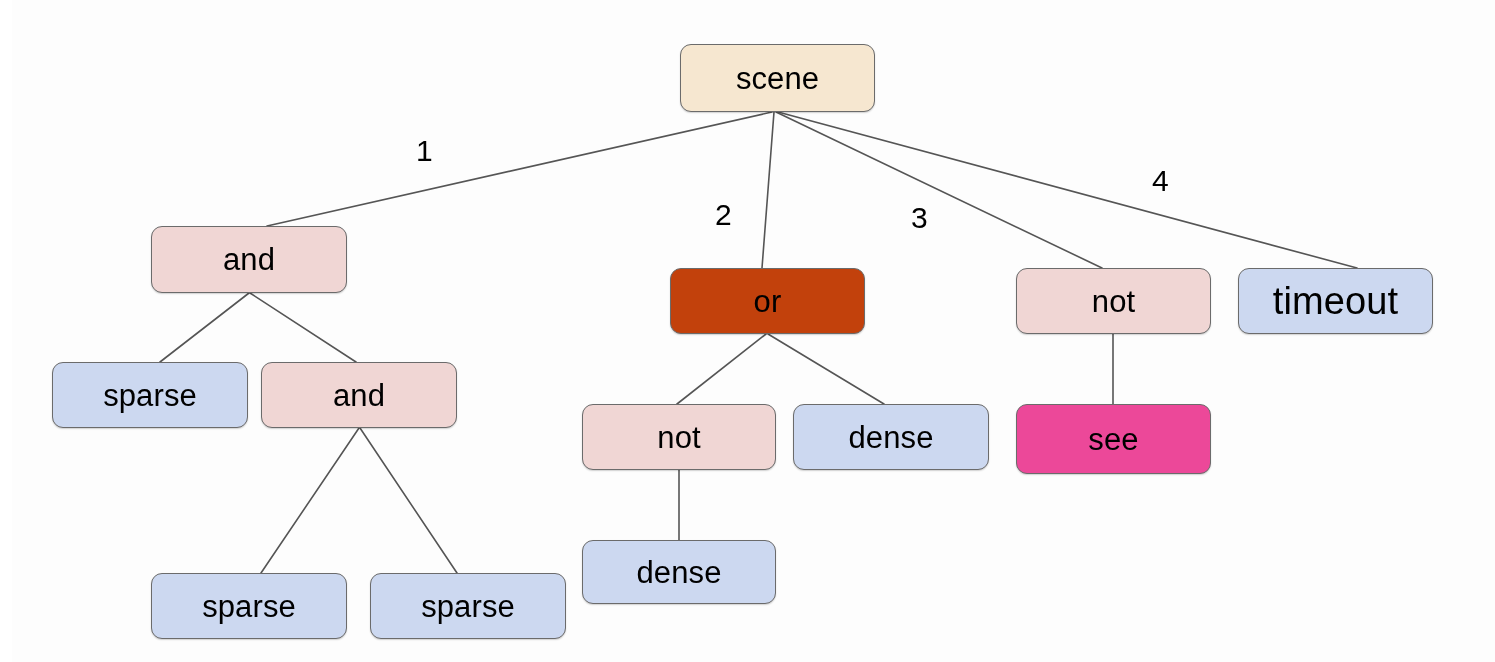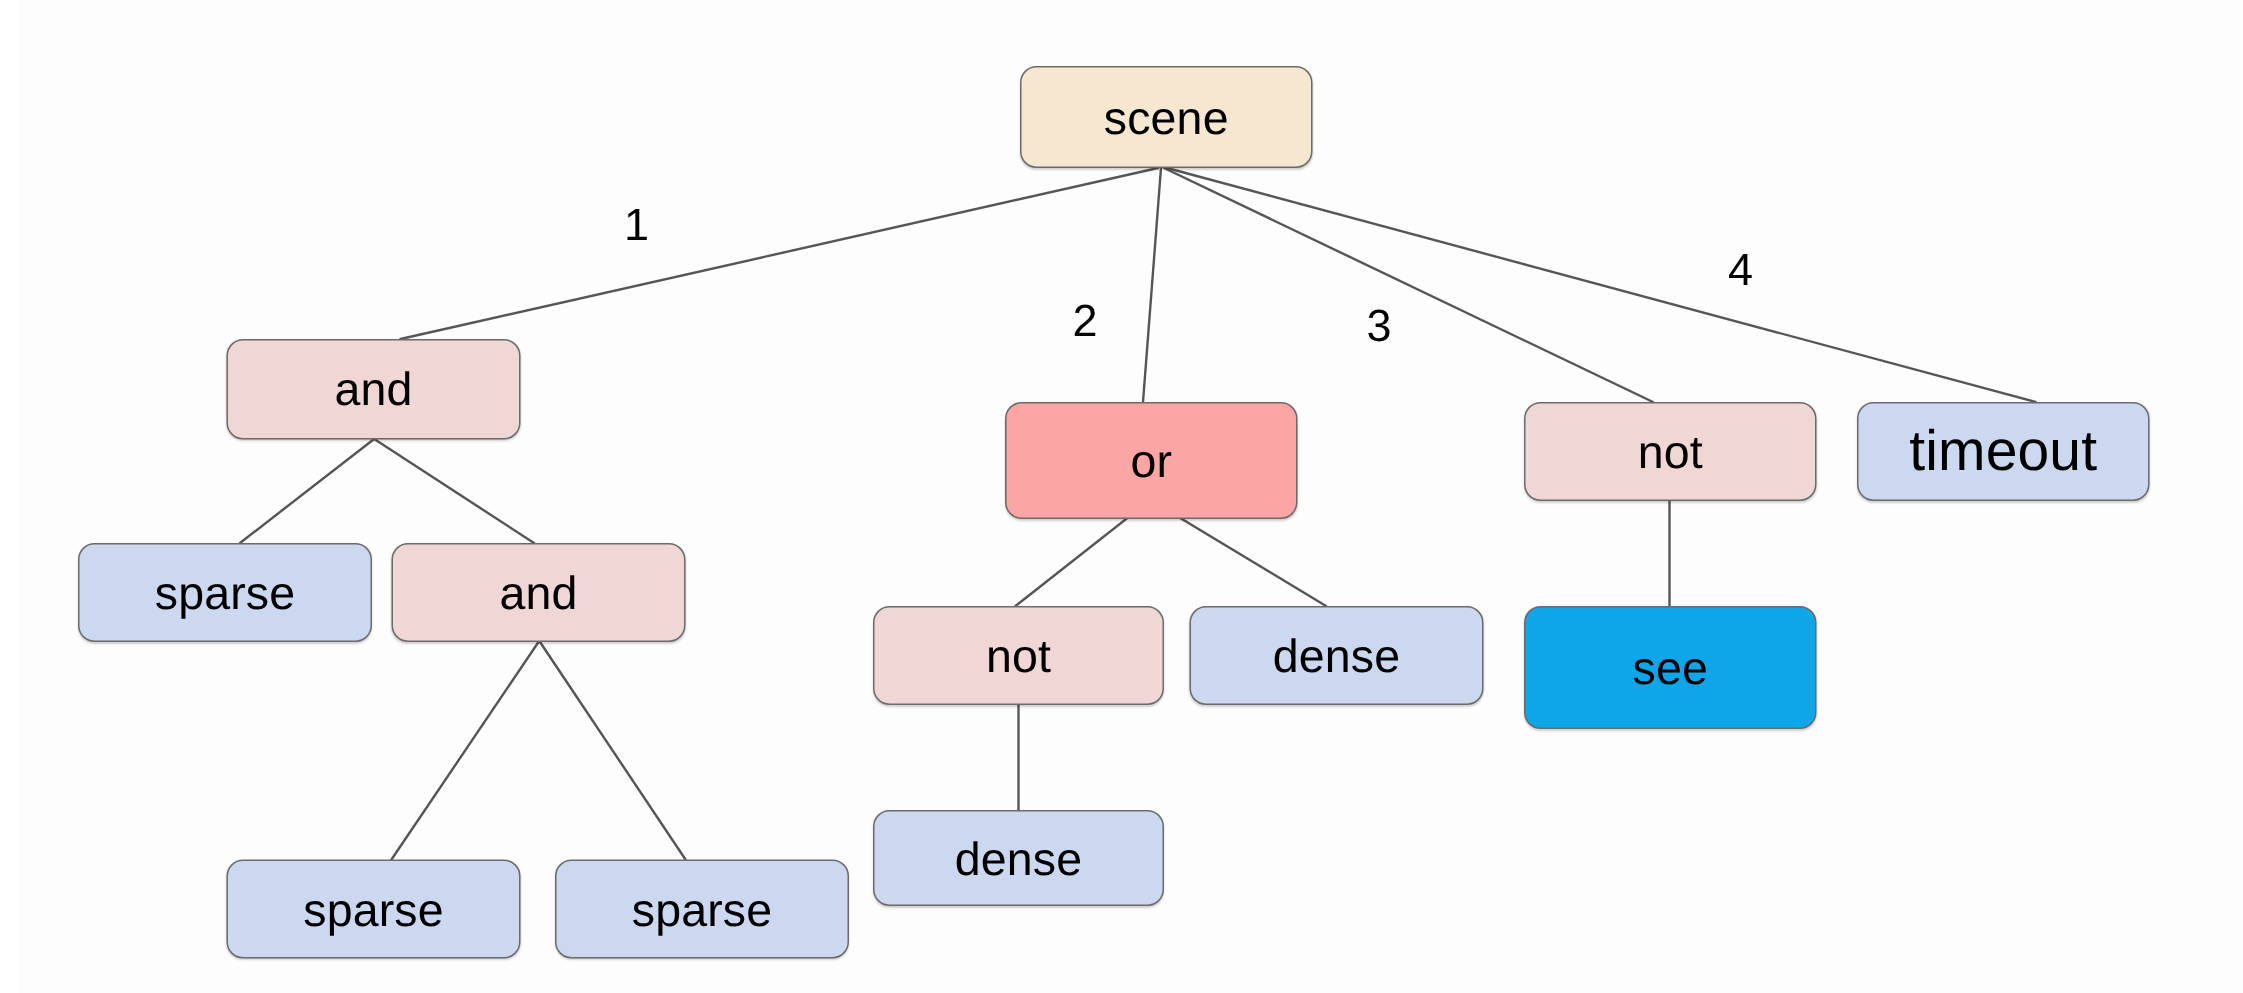--- a/index.html
+++ b/index.html
@@ -64,42 +64,42 @@
       <line x1="667" y1="470" x2="667" y2="540" stroke="#555555" stroke-width="1.6" stroke-linecap="round"></line>
       <line x1="1101" y1="334" x2="1101" y2="404" stroke="#555555" stroke-width="1.6" stroke-linecap="round"></line>
     </svg>
   <div id="node-layer">
       <div class="node" style="left: 668px; top: 44px; width: 195px; height: 68px; background: rgb(246, 231, 208); border-color: rgb(107, 107, 107);">
         <span class="node-label" style="font-size: 31px;">scene</span>
       </div>
       <div class="node" style="left: 139px; top: 226px; width: 196px; height: 67px; background: rgb(240, 214, 212); border-color: rgb(107, 107, 107);">
         <span class="node-label" style="font-size: 31px;">and</span>
       </div>
-      <div class="node" style="left: 658px; top: 268px; width: 195px; height: 78px; background: #fca5a5; border-color: rgb(107, 107, 107);">
+      <div class="node" style="left: 658px; top: 268px; width: 195px; height: 66px; background: #c2410c; border-color: rgb(107, 107, 107);">
         <span class="node-label" style="font-size: 31px;">or</span>
       </div>
       <div class="node" style="left: 1004px; top: 268px; width: 195px; height: 66px; background: rgb(240, 214, 212); border-color: rgb(107, 107, 107);">
         <span class="node-label" style="font-size: 31px;">not</span>
       </div>
       <div class="node" style="left: 1226px; top: 268px; width: 195px; height: 66px; background: rgb(204, 216, 240); border-color: rgb(107, 107, 107);">
         <span class="node-label" style="font-size: 38px;">timeout</span>
       </div>
       <div class="node" style="left: 40px; top: 362px; width: 196px; height: 66px; background: rgb(204, 216, 240); border-color: rgb(107, 107, 107);">
         <span class="node-label" style="font-size: 31px;">sparse</span>
       </div>
       <div class="node" style="left: 249px; top: 362px; width: 196px; height: 66px; background: rgb(240, 214, 212); border-color: rgb(107, 107, 107);">
         <span class="node-label" style="font-size: 31px;">and</span>
       </div>
       <div class="node" style="left: 570px; top: 404px; width: 194px; height: 66px; background: rgb(240, 214, 212); border-color: rgb(107, 107, 107);">
         <span class="node-label" style="font-size: 31px;">not</span>
       </div>
       <div class="node" style="left: 781px; top: 404px; width: 196px; height: 66px; background: rgb(204, 216, 240); border-color: rgb(107, 107, 107);">
         <span class="node-label" style="font-size: 31px;">dense</span>
       </div>
-      <div class="node" style="left: 1004px; top: 404px; width: 195px; height: 82px; background: #0ea5e9; border-color: rgb(107, 107, 107);">
+      <div class="node" style="left: 1004px; top: 404px; width: 195px; height: 70px; background: #ec4899; border-color: rgb(107, 107, 107);">
         <span class="node-label" style="font-size: 31px;">see</span>
       </div>
       <div class="node" style="left: 139px; top: 573px; width: 196px; height: 66px; background: rgb(204, 216, 240); border-color: rgb(107, 107, 107);">
         <span class="node-label" style="font-size: 31px;">sparse</span>
       </div>
       <div class="node" style="left: 358px; top: 573px; width: 196px; height: 66px; background: rgb(204, 216, 240); border-color: rgb(107, 107, 107);">
         <span class="node-label" style="font-size: 31px;">sparse</span>
       </div>
       <div class="node" style="left: 570px; top: 540px; width: 194px; height: 64px; background: rgb(204, 216, 240); border-color: rgb(107, 107, 107);">
         <span class="node-label" style="font-size: 31px;">dense</span>

